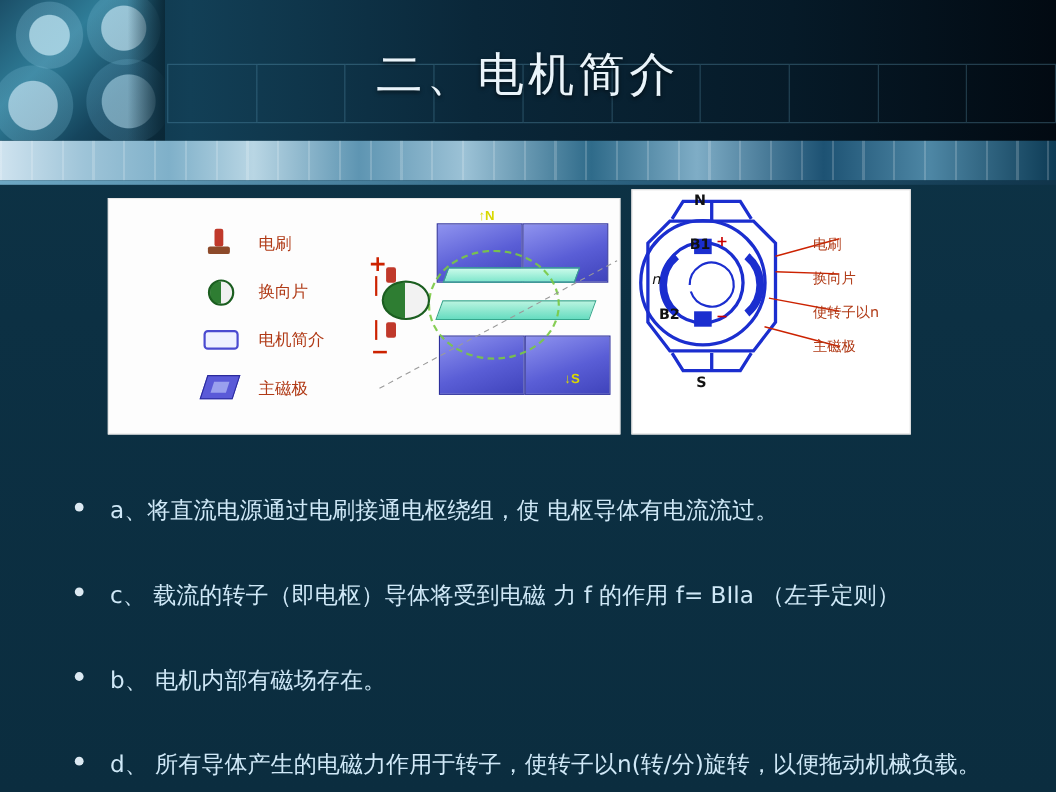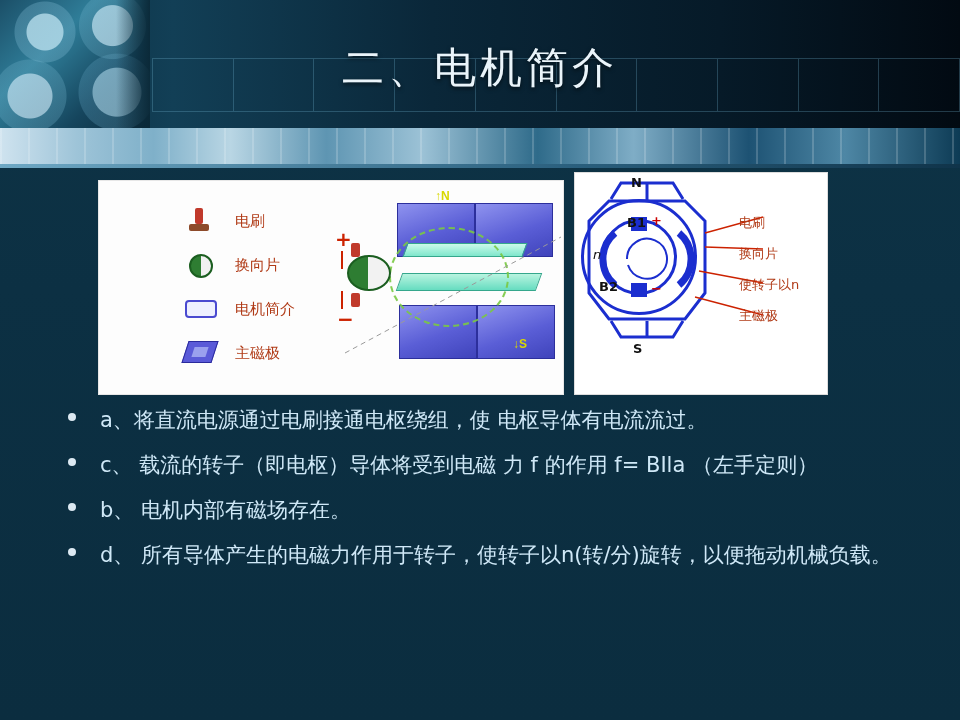--- a/index.html
+++ b/index.html
@@ -358,20 +358,21 @@
     width: 880px;
     color: #cfe8f7;
     font-size: 21px;
     line-height: 33px;
     font-family: "DejaVu Sans", sans-serif;
   }
   .bullet {
     position: relative;
     padding-left: 48px;
     margin-bottom: 12px;
+    margin-top: 44px;
   }
   .bullet .dot {
     position: absolute;
     left: 16px;
     top: 9px;
     width: 8px;
     height: 8px;
     border-radius: 50%;
     background: #dce9f2;
   }

